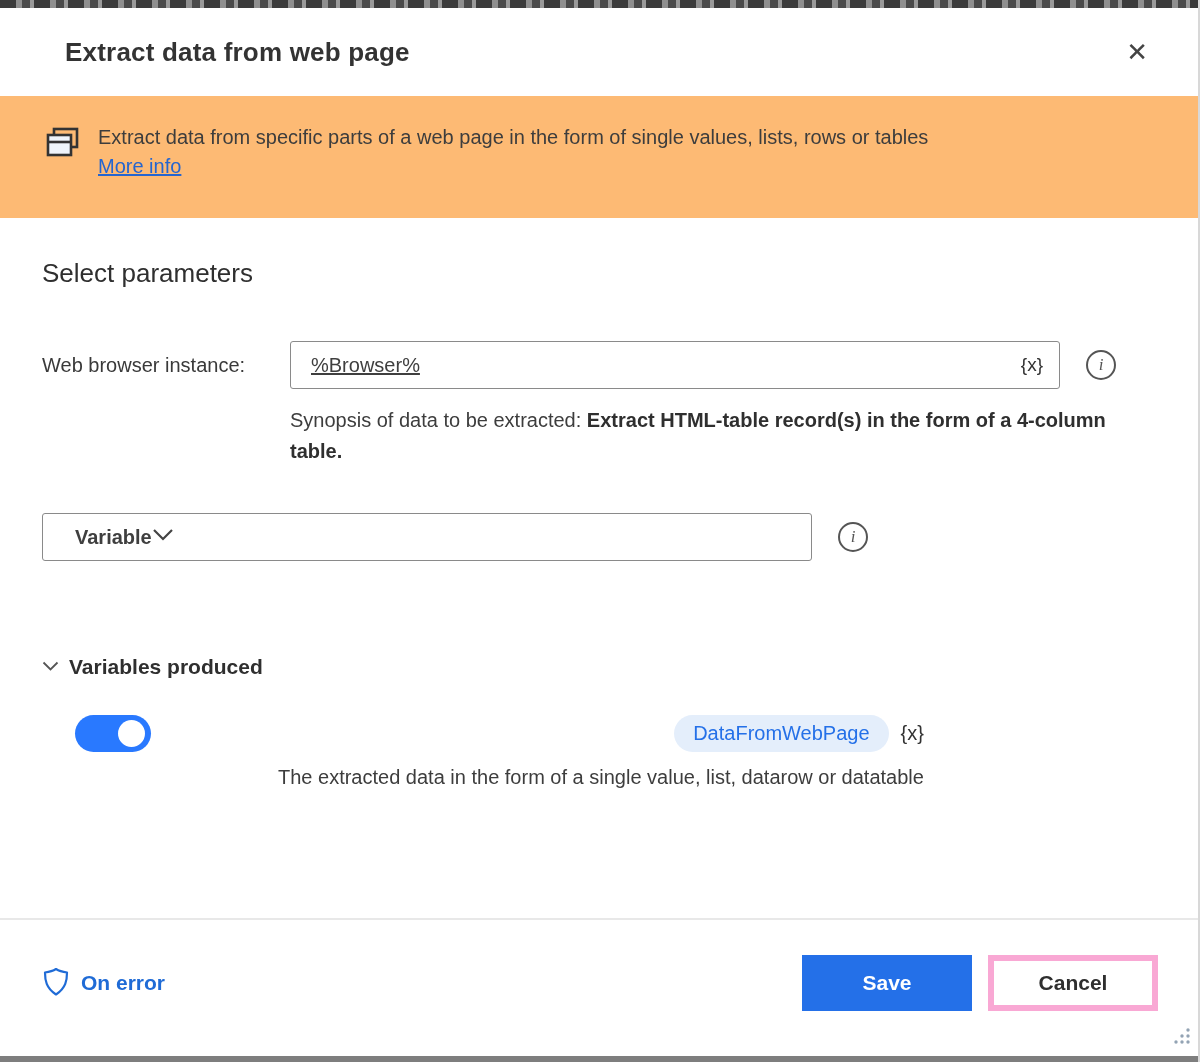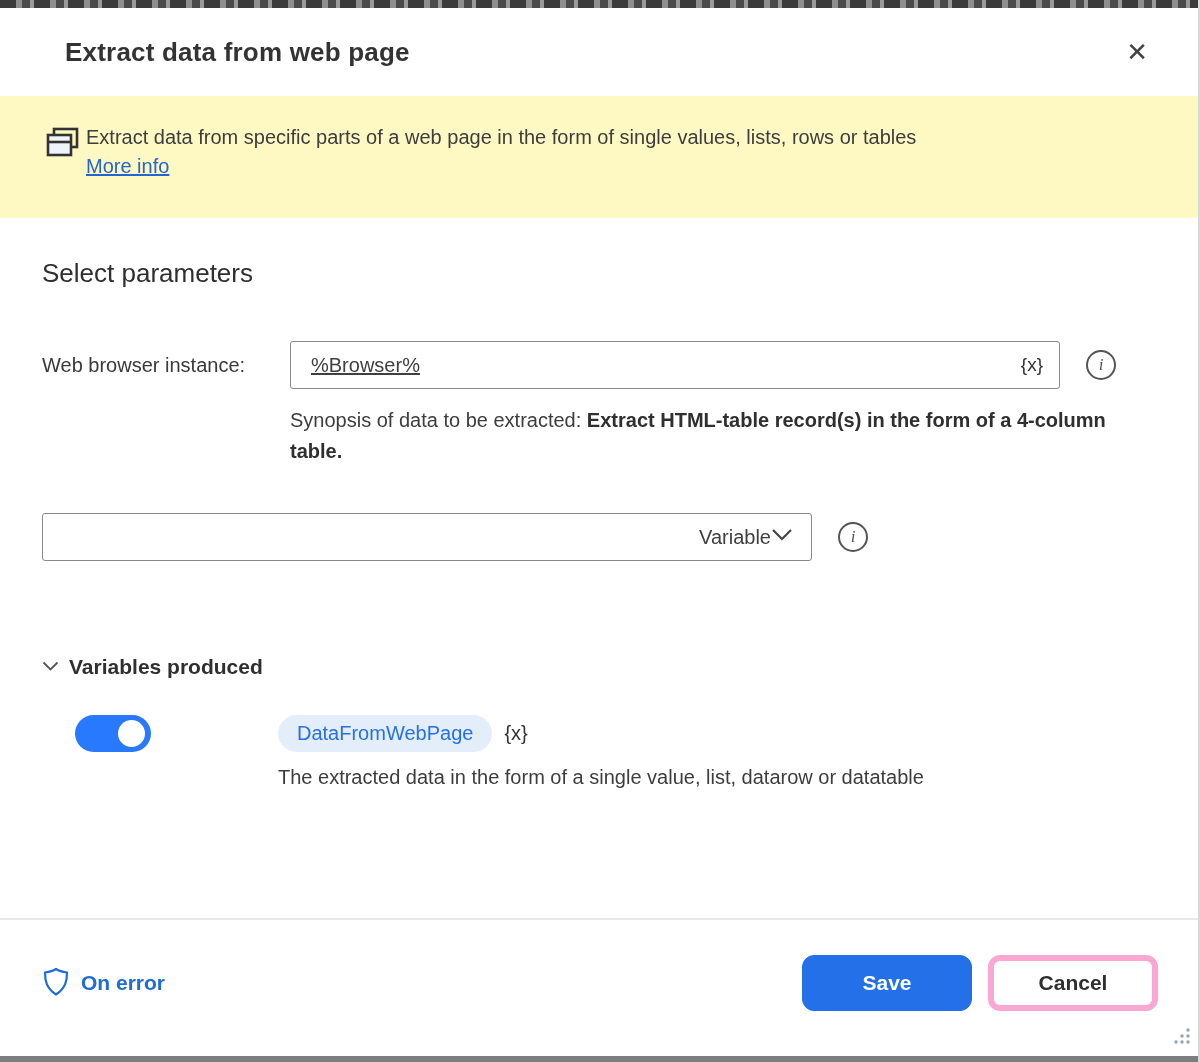--- a/index.html
+++ b/index.html
@@ -9,21 +9,21 @@
   
   .top-strip { height:8px; width:100%; background:#8c8c8c;
     background-image:repeating-linear-gradient(90deg,#3b3b3b 0 16px,#8f8f8f 16px 22px,#4a4a4a 22px 30px,#9a9a9a 30px 34px); }
 
   
   .hdr { height:88px; display:flex; align-items:center; justify-content:space-between; padding:0 40px 0 42px; background:#fff;margin-left:23px; }
   .hdr h1 { font-size:26px; font-weight:700; color:#333; letter-spacing:.2px; }
   .close-btn { background:none; border:none; cursor:pointer; font-size:26px; color:#444; line-height:1; padding:6px 10px; }
 
   
-  .banner { height:122px; background:#fef9c3; display:flex; align-items:flex-start; padding:26px 42px 0 44px; gap:4px; }
+  .banner { height:122px; background:#fdba74; display:flex; align-items:flex-start; padding:26px 42px 0 44px; gap:16px; }
   .banner-icon { flex:0 0 auto; margin-top:2px; }
   .banner-text { font-size:20px; color:#3d3d3d; line-height:1.55; }
   .more-info { display:inline-block; margin-top:2px; font-size:20px; color:#2465d0; text-decoration:underline; cursor:pointer; }
 
   
   .content { flex:1 1 auto; padding:0 42px; background:#fff; }
   .section-title { margin:40px 0 52px; font-size:26px; font-weight:400; color:#2f2f2f; }
 
   .form-row { display:flex; align-items:center; }
   .form-label { flex:0 0 248px; font-size:20px; color:#3a3a3a; }
@@ -32,43 +32,43 @@
   .text-input input { flex:1; height:100%; border:none; outline:none; font-family:"Liberation Sans",sans-serif; font-size:20px; color:#3f3f3f; padding:0 0 0 20px; background:transparent;text-decoration:underline; }
   .fx-btn { background:none; border:none; cursor:pointer; font-size:19px; color:#333; padding:0 16px; height:100%; }
   .info-btn { margin-left:26px; width:30px; height:30px; border-radius:50%; border:2px solid #555; background:none; color:#555; font-size:17px; font-family:"Liberation Serif",serif; font-style:italic; cursor:pointer; display:flex; align-items:center; justify-content:center; flex:0 0 auto; }
 
   .helper-block { margin-left:248px; max-width:830px; }
   .helper-text { margin-top:28px; font-size:20px; color:#3d3d3d; line-height:1.55; }
   .synopsis { margin-top:16px; font-size:20px; color:#3d3d3d; line-height:1.55; }
   .synopsis b { color:#2f2f2f; }
 
   .row-store { margin-top:46px; }
-  .select-box { justify-content:flex-end; padding:0 18px 0 32px; cursor:pointer; }
+  .select-box { justify-content:flex-start; padding:0 18px 0 32px; cursor:pointer;font-weight:bold; }
   .select-value { font-size:20px; color:#3f3f3f; }
 
   
   .vars-hdr { margin-top:94px; display:flex; align-items:center; gap:10px; cursor:pointer; }
   .vars-hdr-label { font-size:21px; font-weight:700; color:#2f2f2f; }
   .var-row { margin-top:36px; display:flex; align-items:flex-start; }
   .toggle-col { flex:0 0 236px; padding-left:33px; }
   .toggle { width:76px; height:37px; border-radius:19px; background:#2979ff; position:relative; cursor:pointer; }
   .toggle .knob { position:absolute; top:5px; right:6px; width:27px; height:27px; border-radius:50%; background:#fff; }
   .var-main {}
-  .var-pill-line { display:flex; align-items:center; gap:12px; }
+  .var-pill-line { display:flex; align-items:center; gap:12px;justify-content:flex-end; }
   .var-pill { background:#e4eefb; color:#2470e8; font-size:20px; padding:7px 19px; border-radius:19px; cursor:pointer; }
   .var-fx { font-size:20px; color:#333; }
   .var-desc { margin-top:14px; font-size:20px; color:#3d3d3d; }
 
   
   .footer-divider { height:2px; background:#e8e8e8; width:100%; }
   .footer { height:136px; background:#fff; display:flex; align-items:center; justify-content:space-between; padding:0 40px 10px 42px; }
   .on-error { display:flex; align-items:center; gap:11px; background:none; border:none; cursor:pointer; }
   .on-error-label { font-size:21px; font-weight:700; color:#1f6bd6; }
   .btn-group { display:flex; gap:16px; }
-  .btn { width:170px; height:56px; border-radius:12px; font-size:21px; font-weight:700; cursor:pointer; font-family:"Liberation Sans",sans-serif; }
+  .btn { width:170px; height:56px; border-radius:0; font-size:21px; font-weight:700; cursor:pointer; font-family:"Liberation Sans",sans-serif; }
   .btn-primary { background:#2470e8; border:1px solid #2470e8; color:#fff; }
   .btn-secondary { background:#fff; border:6px solid #f9a8d4; color:#2f2f2f; }
 
   .bottom-bar { height:6px; background:#7e7e7e; width:100%; }
   .resize-grip { position:absolute; right:6px; bottom:12px; }
 </style>
 </head>
 <body>
 
 <div class="window">

